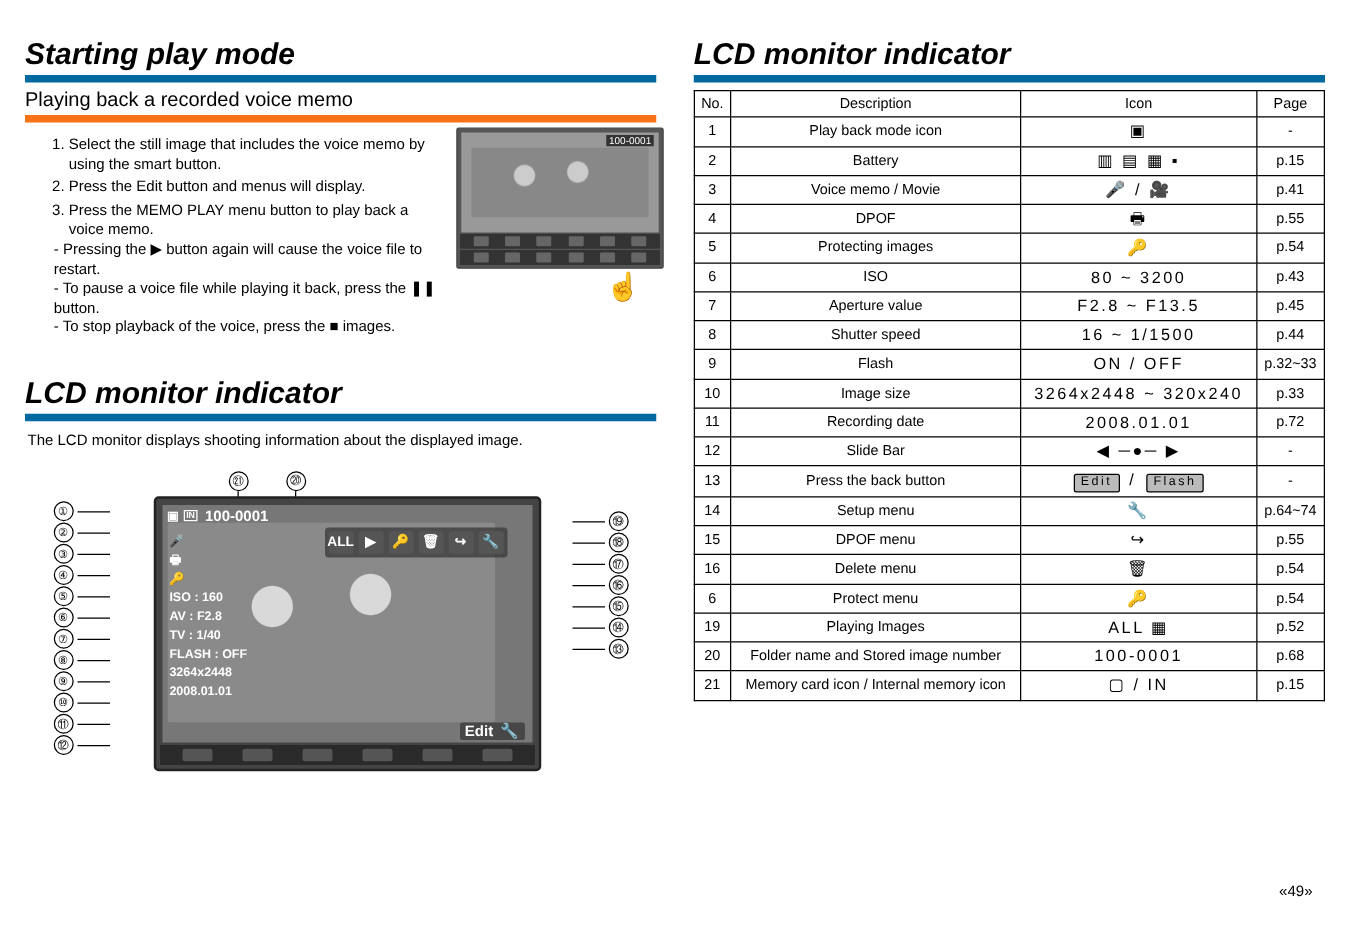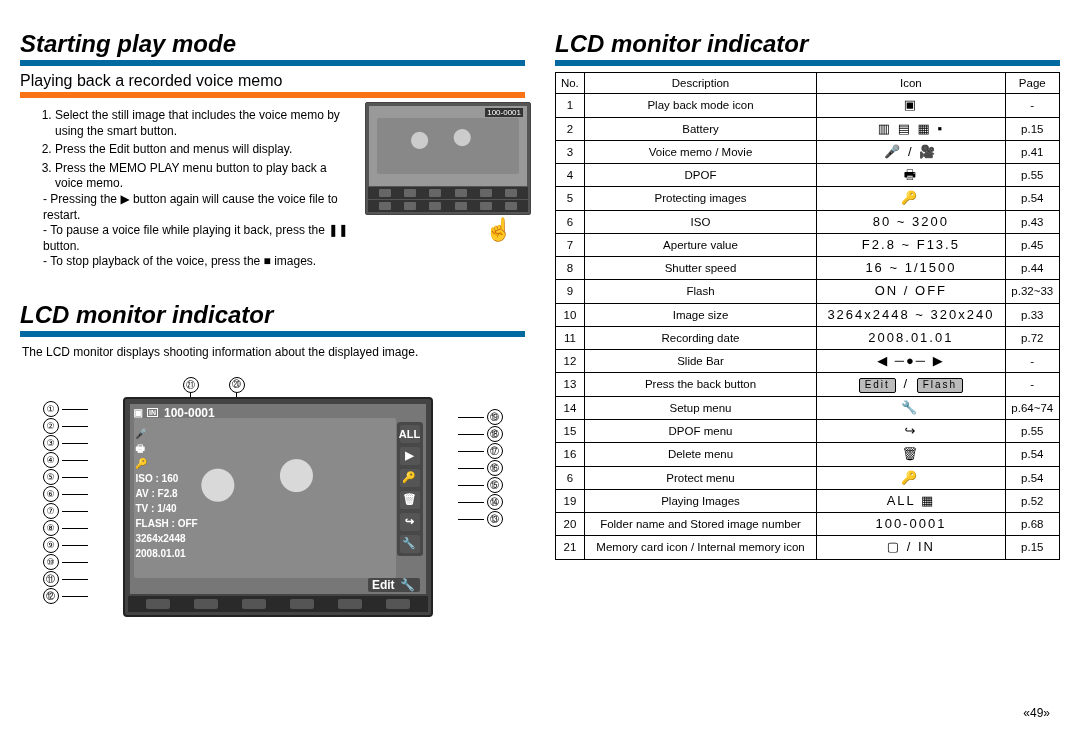--- a/index.html
+++ b/index.html
@@ -193,22 +193,22 @@
   .screen-big .topbar {
     position: absolute; top: 2px; left: 4px; right: 4px;
     display: flex; gap: 4px; align-items: center;
     font-size: 10px;
   }
   .screen-big .topbar .folder {
     margin-left: 2px;
     font-size: 12px;
   }
   .screen-big .righticons {
-    position: absolute; right: 3px; top: 18px;
-    display: flex; flex-direction: column; gap: 4px;
+    position: absolute; right: 20px; top: 18px;
+    display: flex; flex-direction: row; gap: 4px;
     background: rgba(60,60,60,0.8);
     padding: 3px;
     border-radius: 3px;
   }
   .screen-big .righticons i {
     width: 20px; height: 18px;
     display: flex; align-items: center; justify-content: center;
     background: #555; border-radius: 2px;
     font-style: normal; font-size: 11px;
   }

